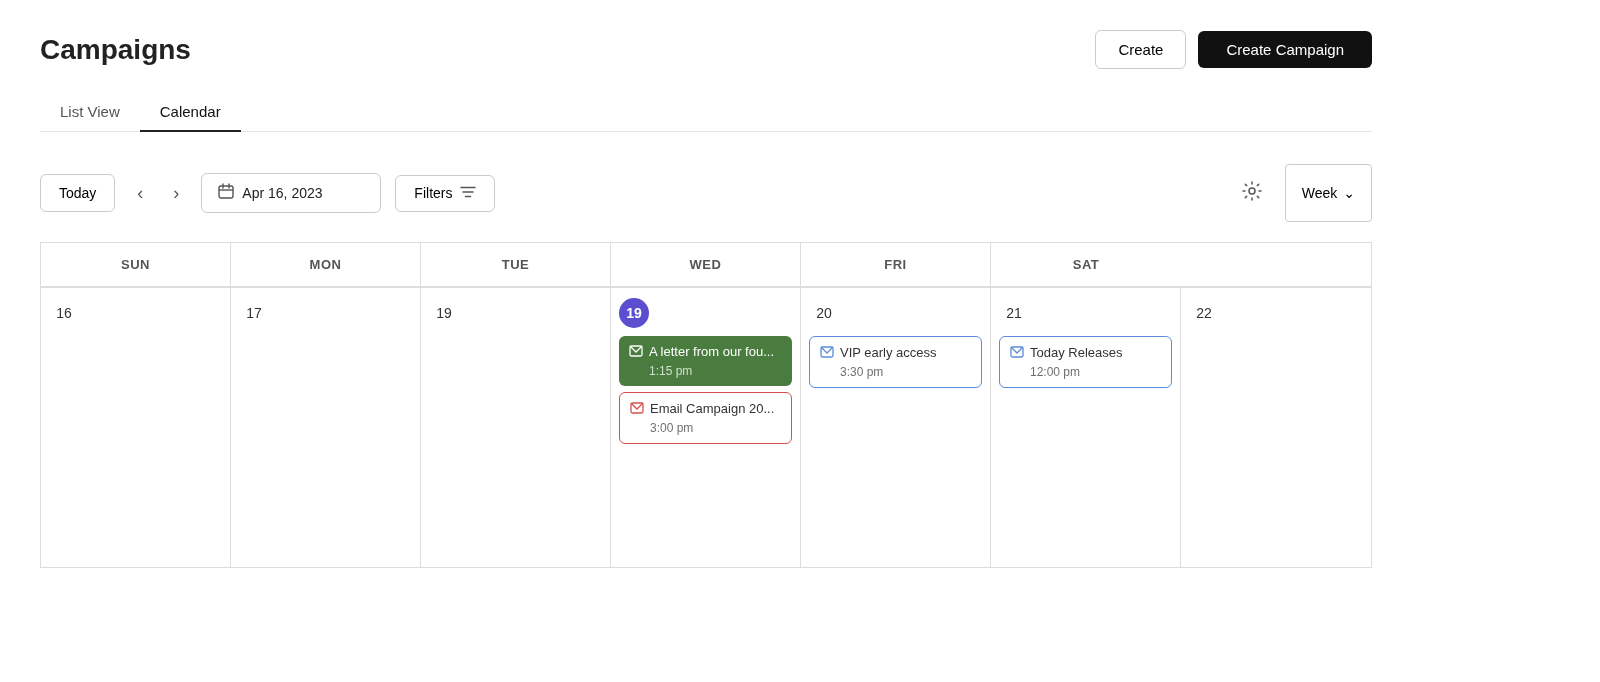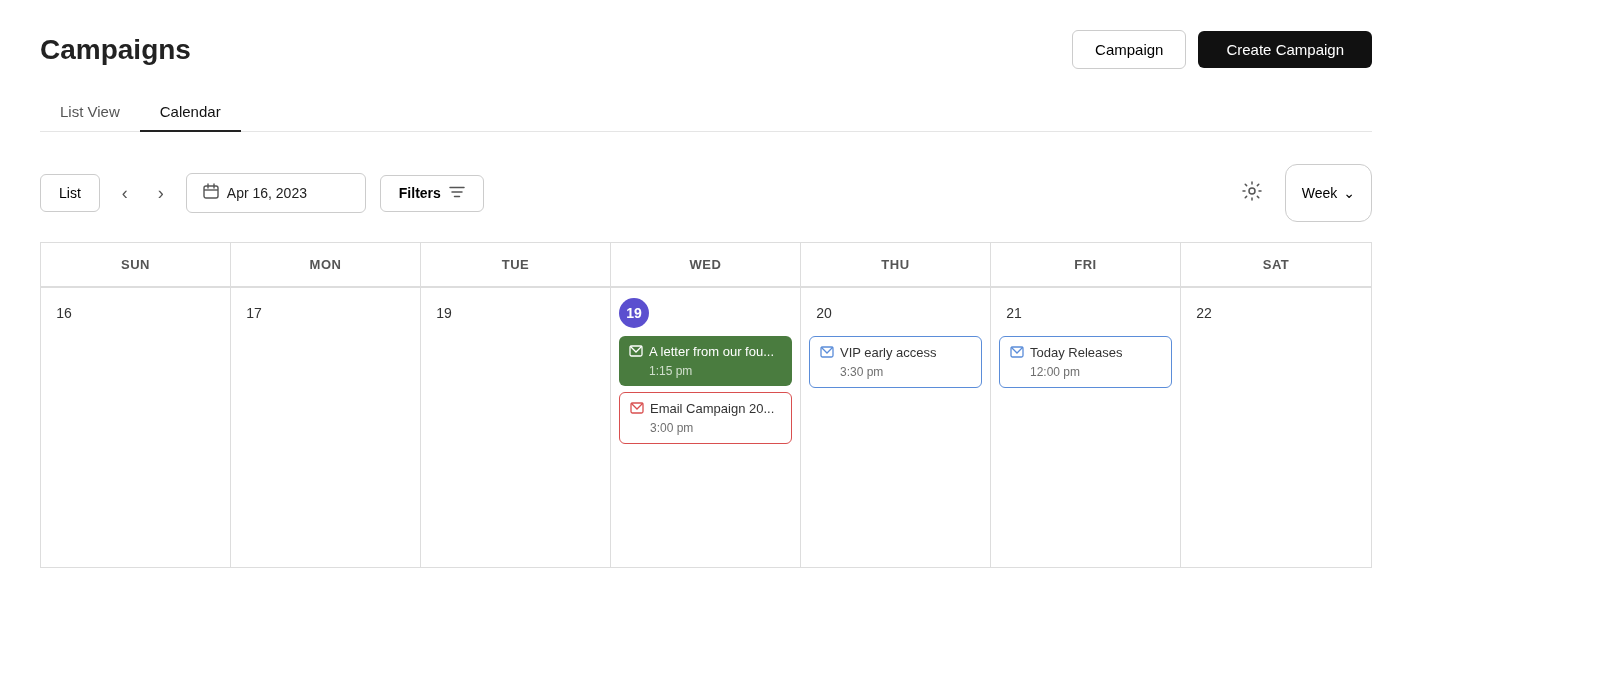--- a/index.html
+++ b/index.html
@@ -40,30 +40,30 @@
     }
     .date-input {
       display: flex; align-items: center; gap: 8px;
       border: 1.5px solid #ccc; border-radius: 6px; padding: 9px 16px;
       font-size: 14px; cursor: pointer; min-width: 180px;
     }
     .calendar-icon { font-size: 16px; }
     .filter-btn {
       display: flex; align-items: center; gap: 8px;
       border: 1.5px solid #ccc; border-radius: 6px; padding: 9px 18px;
-      font-size: 14px; cursor: pointer; background: #fff; font-weight: bold;
+      font-size: 14px; cursor: pointer; background: #fff;
     }
     .spacer { flex: 1; }
     .gear-btn {
       border: none; background: none; font-size: 20px; cursor: pointer;
       color: #555; padding: 4px 8px; border-radius: 4px;
     }
     .week-btn {
       display: flex; align-items: center; gap: 6px;
-      border: 1.5px solid #ccc; border-radius: 12px; padding: 20px 16px;
+      border: 1.5px solid #ccc; border-radius: 4px; padding: 20px 16px;
       font-size: 14px; cursor: pointer; background: #fff;
     }
 
     
     .calendar { border: 1px solid #ddd; border-radius: 0; overflow: hidden; width: 100%; }
     .cal-header { display: grid; grid-template-columns: repeat(7, 1fr); background: #fff; border-bottom: 1px solid #ddd; }
     .cal-day-header {
       text-align: center; padding: 14px 8px; font-size: 13px;
       font-weight: 600; color: #555; border-right: 1px solid #ddd;
       text-transform: uppercase; letter-spacing: 0.04em;
@@ -106,32 +106,32 @@
     .event-red-outline .event-time { color: #555; }
   </style>
 </head>
 <body>
 
 <div class="page">
 
   <div class="header">
     <h1 class="page-title">Campaigns</h1>
     <div class="header-actions">
-      <button class="btn-options">Campaign</button>
+      <button class="btn-options">Create</button>
       <button class="btn-create">Create Campaign</button>
     </div>
   </div>
 
   <div class="tabs">
     <div class="tab">List View</div>
     <div class="tab active">Calendar</div>
   </div>
 
   <div class="toolbar">
-    <button class="btn-today">List</button>
+    <button class="btn-today">Today</button>
     <button class="nav-btn">‹</button>
     <button class="nav-btn">›</button>
     <div class="date-input">
       <span class="calendar-icon">
         <svg width="16" height="16" viewBox="0 0 16 16" fill="none" xmlns="http://www.w3.org/2000/svg">
           <rect x="1" y="3" width="14" height="12" rx="2" stroke="#555" stroke-width="1.4"></rect>
           <line x1="1" y1="7" x2="15" y2="7" stroke="#555" stroke-width="1.4"></line>
           <line x1="5" y1="1" x2="5" y2="5" stroke="#555" stroke-width="1.4" stroke-linecap="round"></line>
           <line x1="11" y1="1" x2="11" y2="5" stroke="#555" stroke-width="1.4" stroke-linecap="round"></line>
         </svg>
@@ -163,21 +163,20 @@
     </button>
   </div>
 
   <div class="calendar">
 
     <div class="cal-header">
       <div class="cal-day-header">SUN</div>
       <div class="cal-day-header">MON</div>
       <div class="cal-day-header">TUE</div>
       <div class="cal-day-header">WED</div>
-      <div class="cal-day-header">THU</div>
       <div class="cal-day-header">FRI</div>
       <div class="cal-day-header">SAT</div>
     </div>
 
     <div class="cal-body">
 
       <div class="cal-cell">
         <div class="date-num">16</div>
       </div>
 

